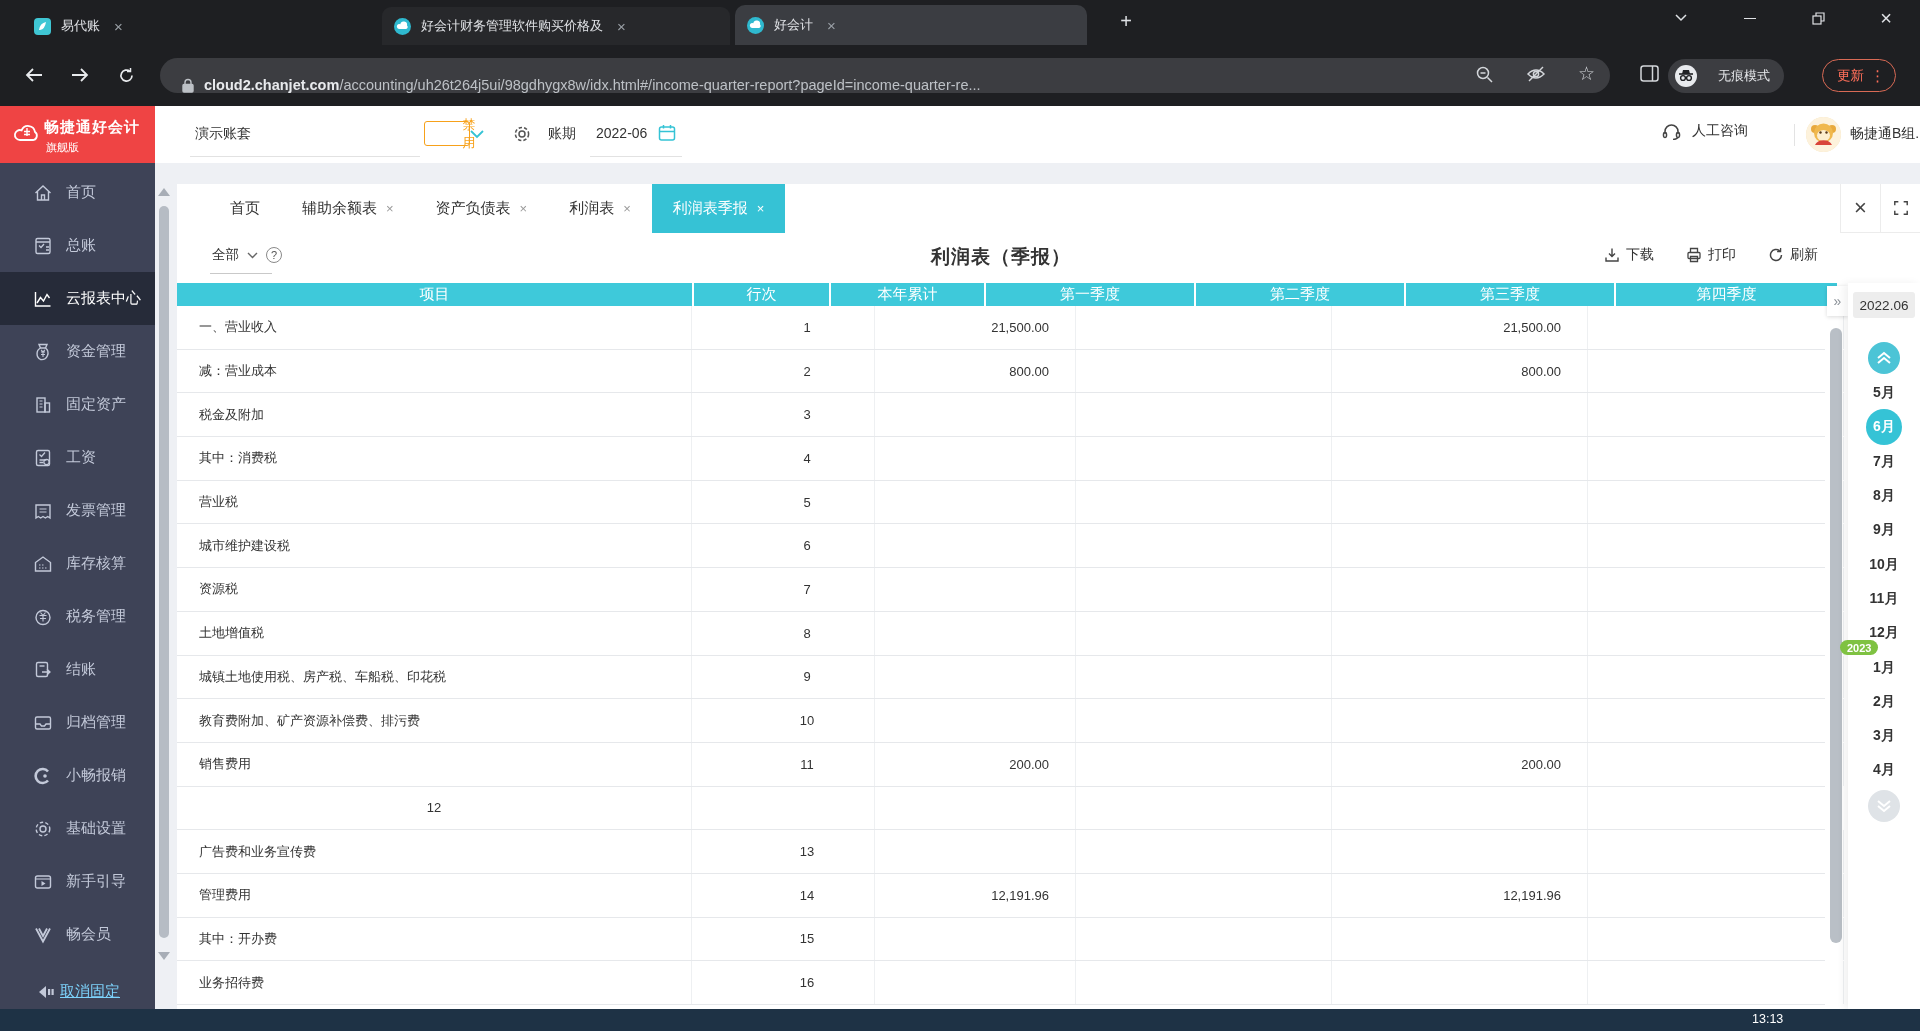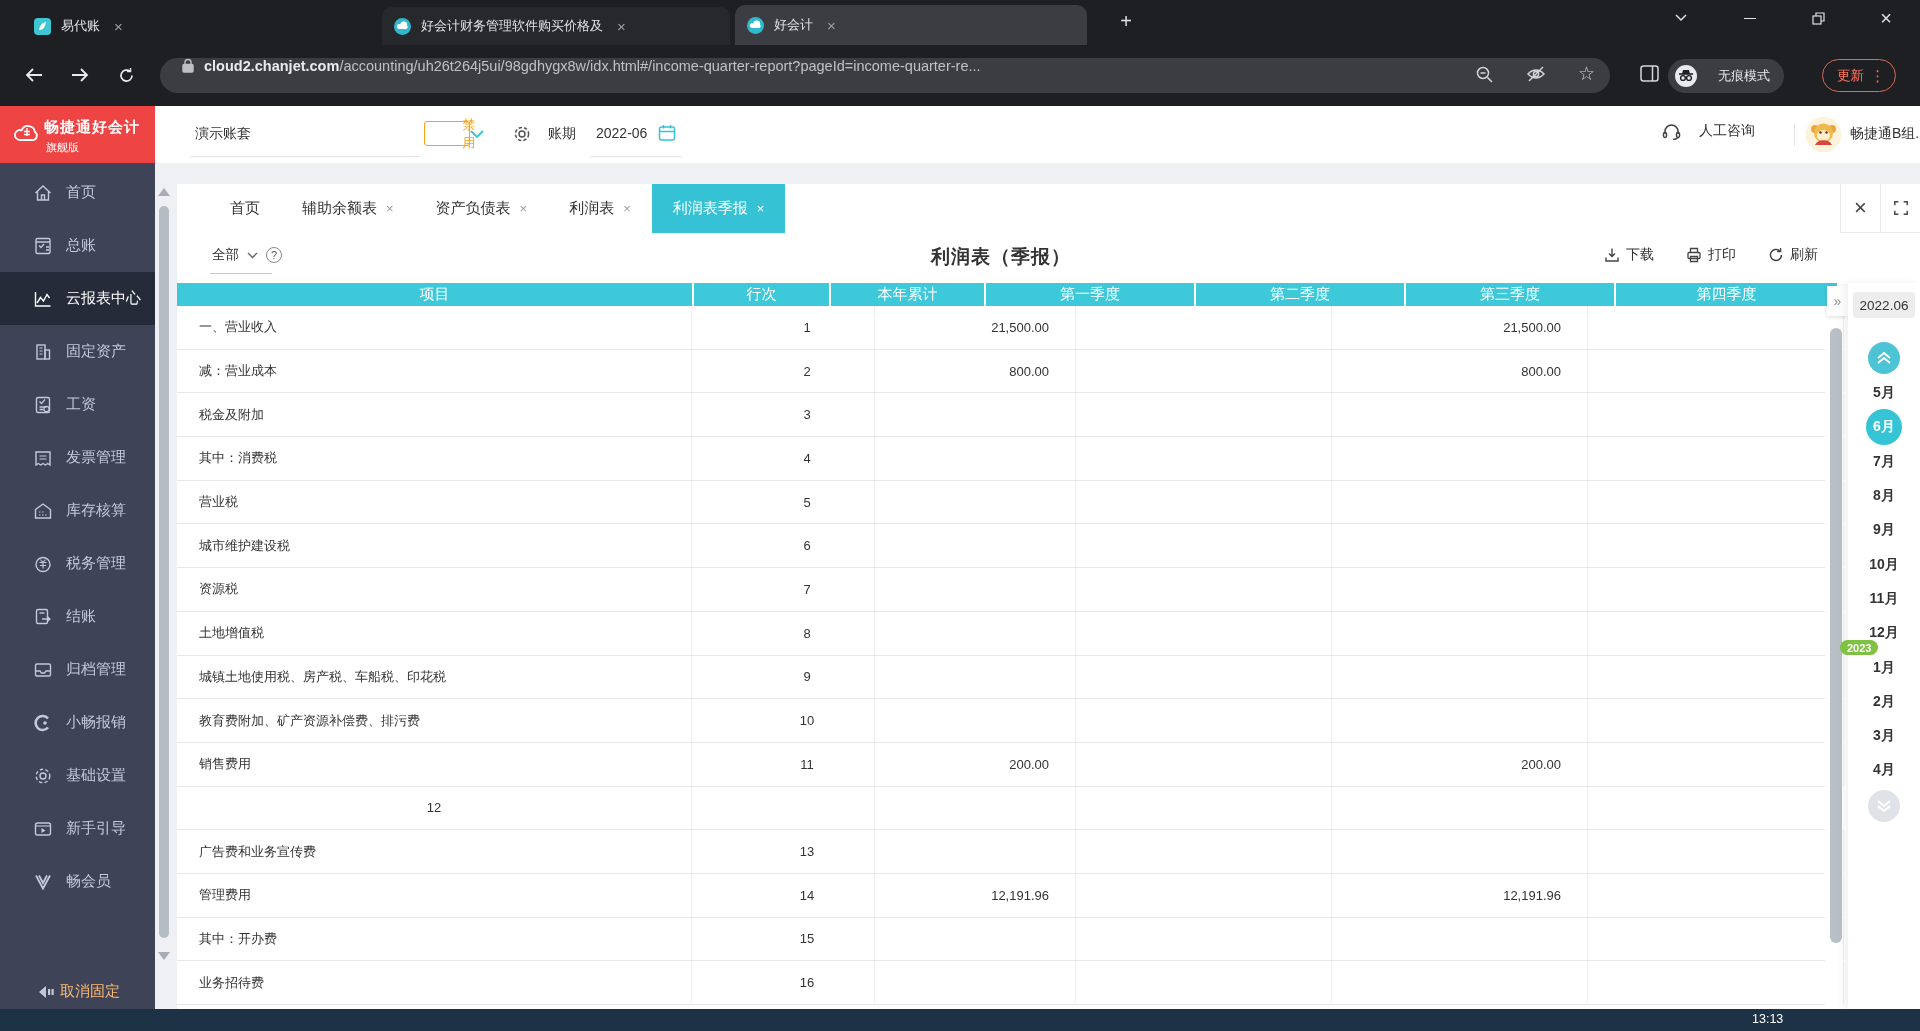--- a/index.html
+++ b/index.html
@@ -27,21 +27,21 @@
   .win-ctl{ position:absolute; top:0; height:36px; width:46px; display:flex; align-items:center;
     justify-content:center; color:#dfe1e5; }
   .wc-menu{ left:1658px; } .wc-min{ left:1727px; } .wc-max{ left:1795px; } .wc-close{ left:1863px; }
   .wc-min::before{ content:""; display:block; width:12px; border-top:1.5px solid #dfe1e5; }
   .wc-close::before{ content:"×"; font-size:20px; }
 
   .urlrow{ position:absolute; left:0; top:45px; width:1920px; height:61px; background:#1e1f22; }
   .nav-ic{ position:absolute; top:14px; width:32px; height:32px; display:flex; align-items:center;
     justify-content:center; color:#e8eaed; }
   .urlpill{ position:absolute; left:160px; top:13px; width:1450px; height:35px; background:#3c3d41;
-    border-radius:18px; display:flex; align-items:flex-start; padding:0 14px; }
+    border-radius:18px; display:flex; align-items:flex-end; padding:0 14px; }
   .urlpill .lock{ margin:0 10px 0 8px; }
   .url-text{ font-size:14.5px; color:#e8eaed; white-space:nowrap; overflow:hidden; }
   .url-text .path{ color:#bdc1c6; }
   .pill-ic{ position:absolute; top:20px; color:#d3d6da; }
   .sidepanel-ic{ position:absolute; left:1640px; top:20px; }
   .incog{ position:absolute; left:1668px; top:14px; height:34px; border-radius:17px; background:#3c3d41;
     display:flex; align-items:center; padding:0 14px 0 6px; color:#e8eaed; font-size:13px; gap:20px;}
   .updatebtn{ position:absolute; left:1822px; top:14px; height:33px; border:1.5px solid #d96a55;
     border-radius:17px; display:flex; align-items:center; padding:0 10px 0 14px; color:#ff6f5a;
     font-size:13.5px; gap:6px; }
@@ -56,35 +56,35 @@
   .acct{ position:absolute; left:195px; top:19px; font-size:14px; color:#333; }
   .uline{ position:absolute; height:0; border-bottom:1px solid #e2e2e2; }
   .ul-1{ left:190px; top:50px; width:230px; } .ul-2{ left:590px; top:50px; width:92px; }
   .badge-dis{ position:absolute; left:424px; top:15px; width:41px; height:25px; border:1px solid #f7a11a;
     border-radius:3px; color:#f7a11a; font-size:13px; display:flex; align-items:center; justify-content:center;padding-left:44px; }
   .hd-chev{ position:absolute; left:470px; top:24px; }
   .hd-gear{ position:absolute; left:512px; top:18px; }
   .lbl-period{ position:absolute; left:548px; top:19px; font-size:14px; color:#333; }
   .val-period{ position:absolute; left:596px; top:19px; font-size:14px; color:#333; }
   .hd-cal{ position:absolute; left:658px; top:18px; }
-  .support{ position:absolute; left:1662px; top:16px; display:flex; align-items:flex-end; gap:18px;
+  .support{ position:absolute; left:1662px; top:16px; display:flex; align-items:flex-end; gap:11px;
     font-size:14px; color:#333; }
   .hd-div{ position:absolute; left:1794px; top:18px; width:0; height:22px; border-left:1px solid #e3e3e3; }
   .avatar{ position:absolute; left:1806px; top:11px; width:35px; height:35px; border-radius:50%;
     background:#f6e7c6; overflow:hidden; }
   .uname{ position:absolute; left:1850px; top:19px; font-size:14px; color:#333; white-space:nowrap; }
 
   
   .sidebar{ position:absolute; left:0; top:163px; width:155px; height:846px; background:#3e4357; padding-top:3px; }
   .s-item{ height:53px; display:flex; align-items:center; padding-left:33px; color:#c3c9d9; font-size:15px; }
   .s-item svg{ flex:0 0 20px; }
   .s-item .s-lbl{ margin-left:13px; }
   .s-item.active{ background:#262b39; color:#fff; }
   .unpin{ position:absolute; left:38px; bottom:8px; display:flex; align-items:center; gap:6px;
-    color:#fdba74; font-size:15px; }
+    color:#7dd3fc; font-size:15px;text-decoration:underline; }
 
   
   .lscroll-up{ position:absolute; left:158px; top:188px; width:0; height:0;
     border-left:6px solid transparent; border-right:6px solid transparent; border-bottom:8px solid #a7adb6; }
   .lscroll-dn{ position:absolute; left:158px; top:952px; width:0; height:0;
     border-left:6px solid transparent; border-right:6px solid transparent; border-top:8px solid #a7adb6; }
   .lscroll-th{ position:absolute; left:159px; top:206px; width:10px; height:732px; background:#b6bcc4; border-radius:5px; }
 
   
   .card{ position:absolute; left:177px; top:184px; width:1743px; height:825px; background:#fff; overflow:hidden; }
@@ -343,20 +343,28 @@
       </div>
     <div class="s-item active">
       <svg width="20" height="20" viewBox="0 0 20 20" fill="none" stroke="currentColor" stroke-width="1.4">
           <path d="M2.5 3 V17 H17.5"></path>
           <polyline points="4,14 7.5,8.5 10.5,12 14,5.5 16.5,9"></polyline>
         </svg>
       <span class="s-lbl">云报表中心</span>
       </div>
     <div class="s-item">
       <svg width="20" height="20" viewBox="0 0 20 20" fill="none" stroke="currentColor" stroke-width="1.4">
+          <path d="M7.5 6 L6 2.5 h8 L12.5 6"></path>
+          <path d="M7.5 6 h5 a6.5 6.5 0 0 1 -5 11.5 h0 a6.5 6.5 0 0 1 0 -11.5 Z"></path>
+          <path d="M8 10 h4 M8 12.5 h4 M10 10 V15 M8.2 7.8 l1.8 2.2 1.8-2.2" stroke-width="1.1"></path>
+        </svg>
+      <span class="s-lbl">资金管理</span>
+      </div>
+    <div class="s-item">
+      <svg width="20" height="20" viewBox="0 0 20 20" fill="none" stroke="currentColor" stroke-width="1.4">
           <rect x="4" y="3" width="8" height="14"></rect>
           <rect x="12" y="8" width="4.5" height="9"></rect>
           <path d="M6.5 6 h3 M6.5 9 h3 M6.5 12 h3" stroke-width="1.1"></path>
         </svg>
       <span class="s-lbl">固定资产</span>
       </div>
     <div class="s-item">
       <svg width="20" height="20" viewBox="0 0 20 20" fill="none" stroke="currentColor" stroke-width="1.4">
           <rect x="3.5" y="2.5" width="13" height="15" rx="1.5"></rect>
           <path d="M6.5 6.5 l2 2 3.5 -4" stroke-width="1.2"></path>

